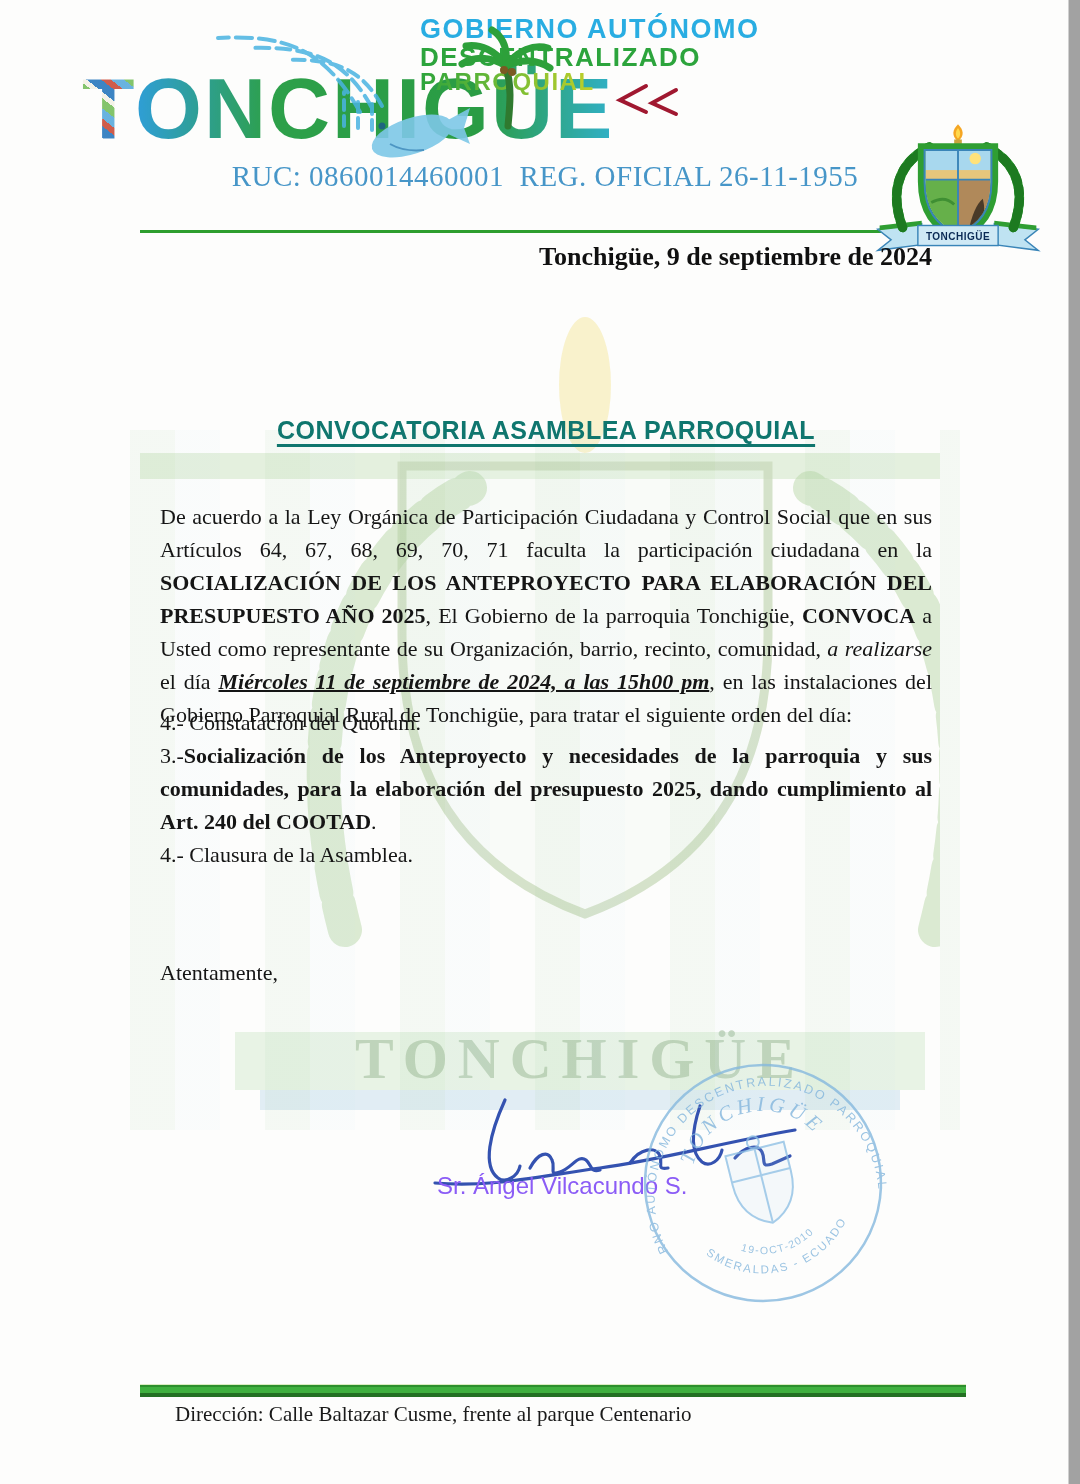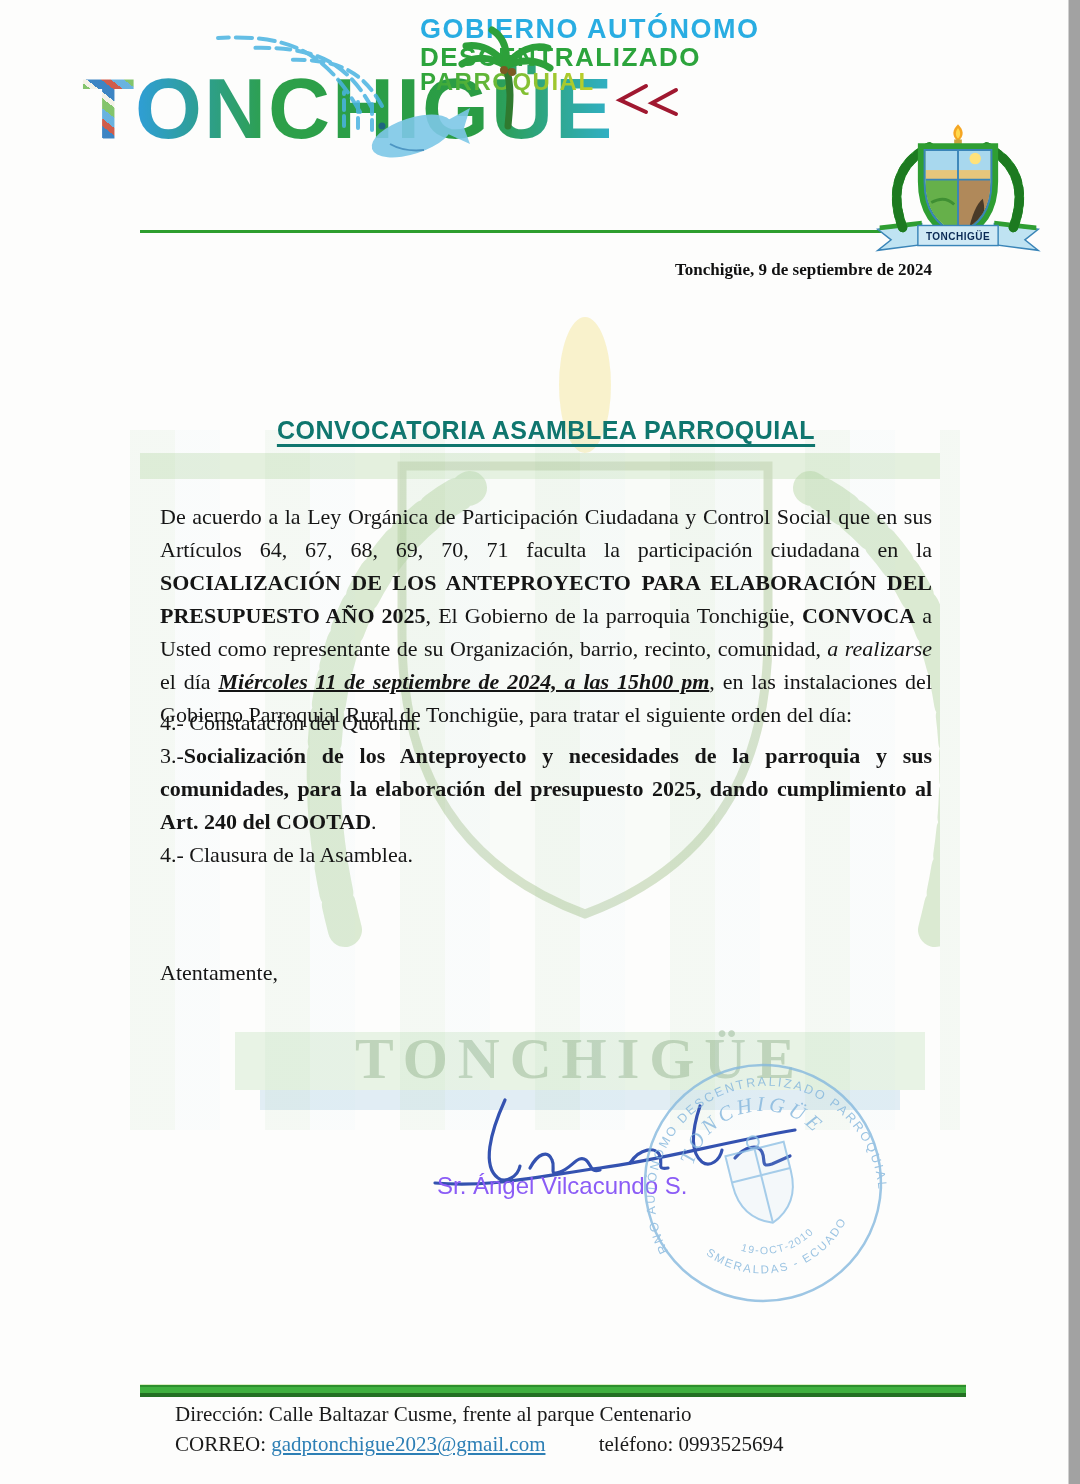--- a/index.html
+++ b/index.html
@@ -33,22 +33,22 @@
   .logo-deco{position:absolute;left:60px;top:8px;z-index:7;pointer-events:none;}
 
   .ruc-line{position:absolute;left:200px;top:160px;width:690px;z-index:5;
     text-align:center;font-size:29px;color:#4796c8;white-space:pre;letter-spacing:.5px;}
 
   .green-rule{position:absolute;left:140px;top:230px;width:750px;height:3px;
     background:#2e9e2e;z-index:2;}
 
   .crest{position:absolute;left:872px;top:122px;z-index:3;}
 
-  .date-line{position:absolute;right:148px;top:260px;z-index:4;
-    font-weight:bold;font-size:17px;color:#101010;white-space:pre;}
+  .date-line{position:absolute;right:148px;top:242px;z-index:4;
+    font-weight:bold;font-size:26px;color:#101010;white-space:pre;}
 
   
   .watermark{position:absolute;left:140px;top:290px;z-index:1;pointer-events:none;}
   .scan-stripes{position:absolute;left:130px;top:430px;width:830px;height:700px;z-index:1;
     background:repeating-linear-gradient(90deg,
       rgba(150,200,150,.08) 0 45px, rgba(200,230,245,.06) 45px 90px,
       rgba(255,255,255,0) 90px 135px);pointer-events:none;}
 
   
   .doc-title{position:absolute;left:160px;top:416px;width:772px;z-index:5;margin:0;
@@ -125,20 +125,21 @@
       <circle cx="444" cy="62" r="4" fill="#7a5a22"></circle>
         <circle cx="452" cy="64" r="4" fill="#7a5a22"></circle>
     </g>
 
     <g fill="none" stroke="#a01830" stroke-width="4" stroke-linecap="round">
       <path d="M586,78 L560,92 L586,104"></path>
       <path d="M616,82 L592,95 L616,106"></path>
     </g>
   </svg>
 
+  <div class="ruc-line">RUC: 0860014460001  REG. OFICIAL 26-11-1955</div>
 
   <div class="green-rule"></div>
 
   <svg class="crest" width="172" height="142" viewBox="0 0 180 148">
 
     <polygon points="6,112 52,106 52,128 6,134 20,123" fill="#bfe3f2" stroke="#3a85b8" stroke-width="1.5"></polygon>
     <polygon points="174,112 128,106 128,128 174,134 160,123" fill="#bfe3f2" stroke="#3a85b8" stroke-width="1.5"></polygon>
     <polygon points="8,108 52,103 52,108 8,113" fill="#2f9e32"></polygon>
     <polygon points="172,108 128,103 128,108 172,113" fill="#2f9e32"></polygon>
 
@@ -242,20 +243,15 @@
         <path d="M100,95 h60 v30 q0,34 -30,46 q-30,-12 -30,-46 Z"></path>
         <line x1="100" y1="122" x2="160" y2="122"></line>
         <line x1="130" y1="95" x2="130" y2="170"></line>
         <circle cx="130" cy="88" r="6"></circle>
       </g>
     </g>
   </svg>
 
   <div class="footer-bar"></div>
   <div class="footer-address">Dirección: Calle Baltazar Cusme, frente al parque Centenario</div>
-  <div class="footer-contact">
-    <span>CORREO:</span>
-    <a>gadptonchigue2023@gmail.com</a>
-    <span class="footer-phone">teléfono: 0993525694</span>
-  </div>
 
   <div class="scan-edge"></div>
 </div>
 
 </body></html>

